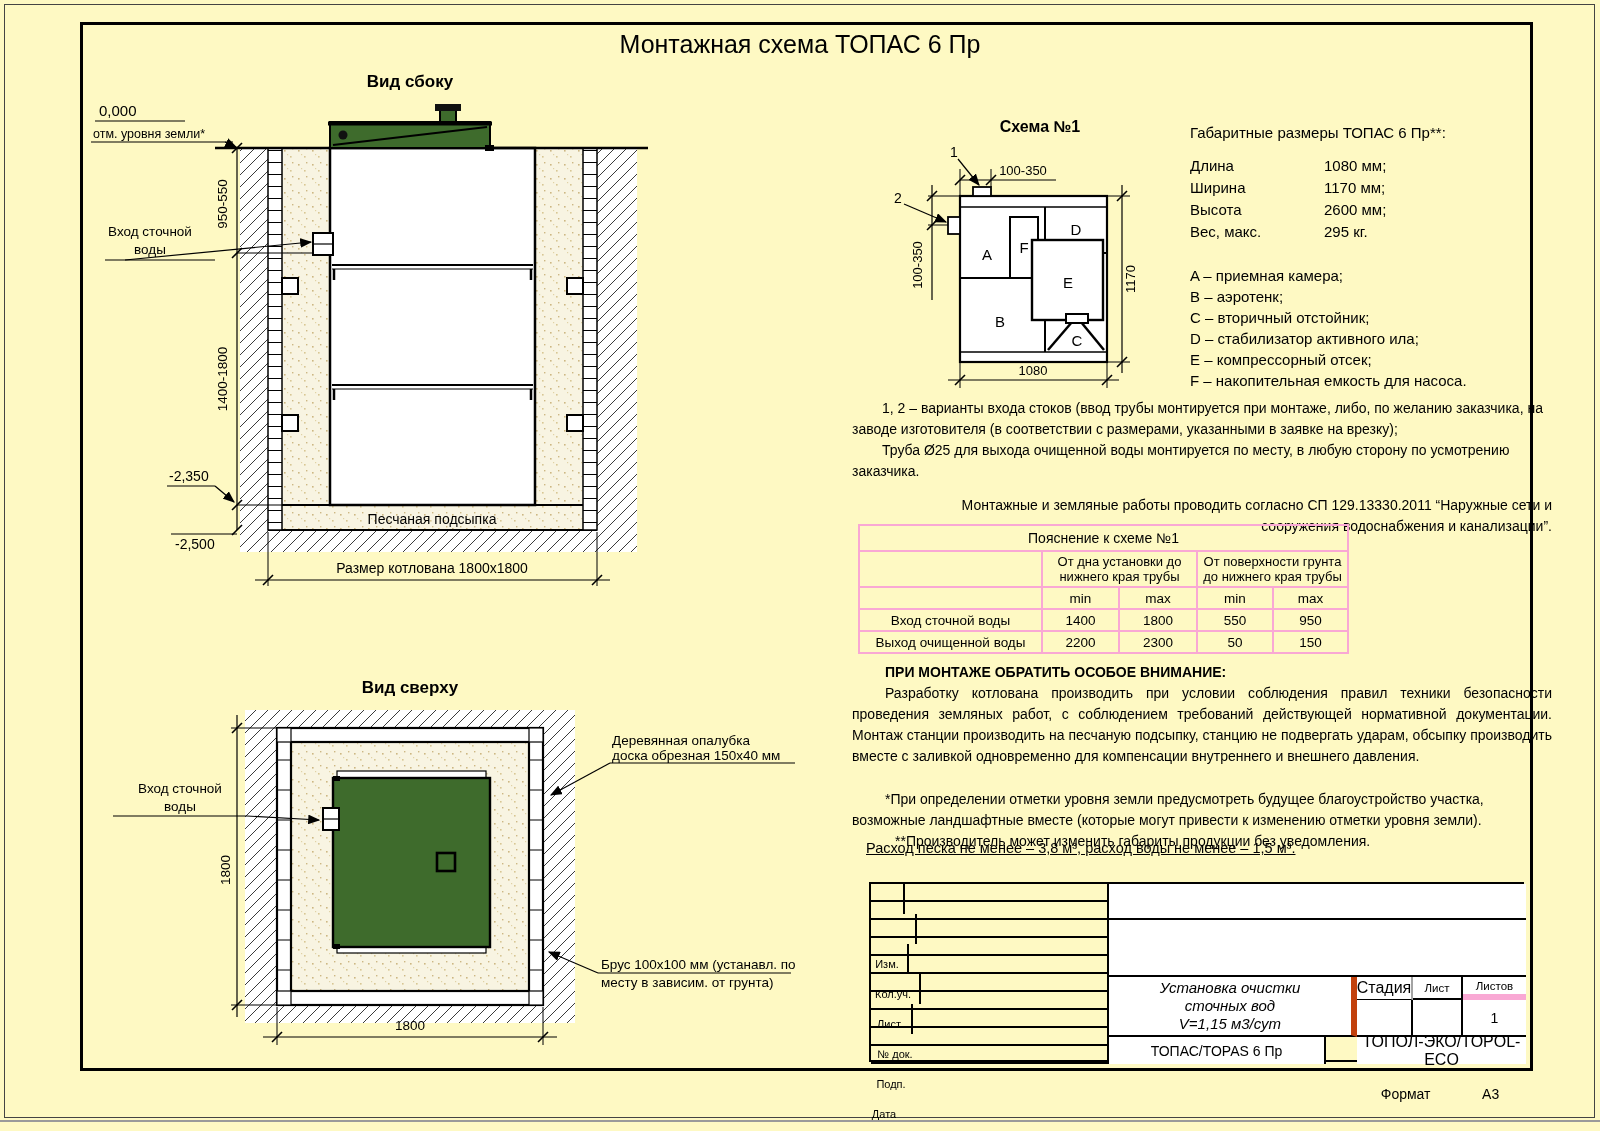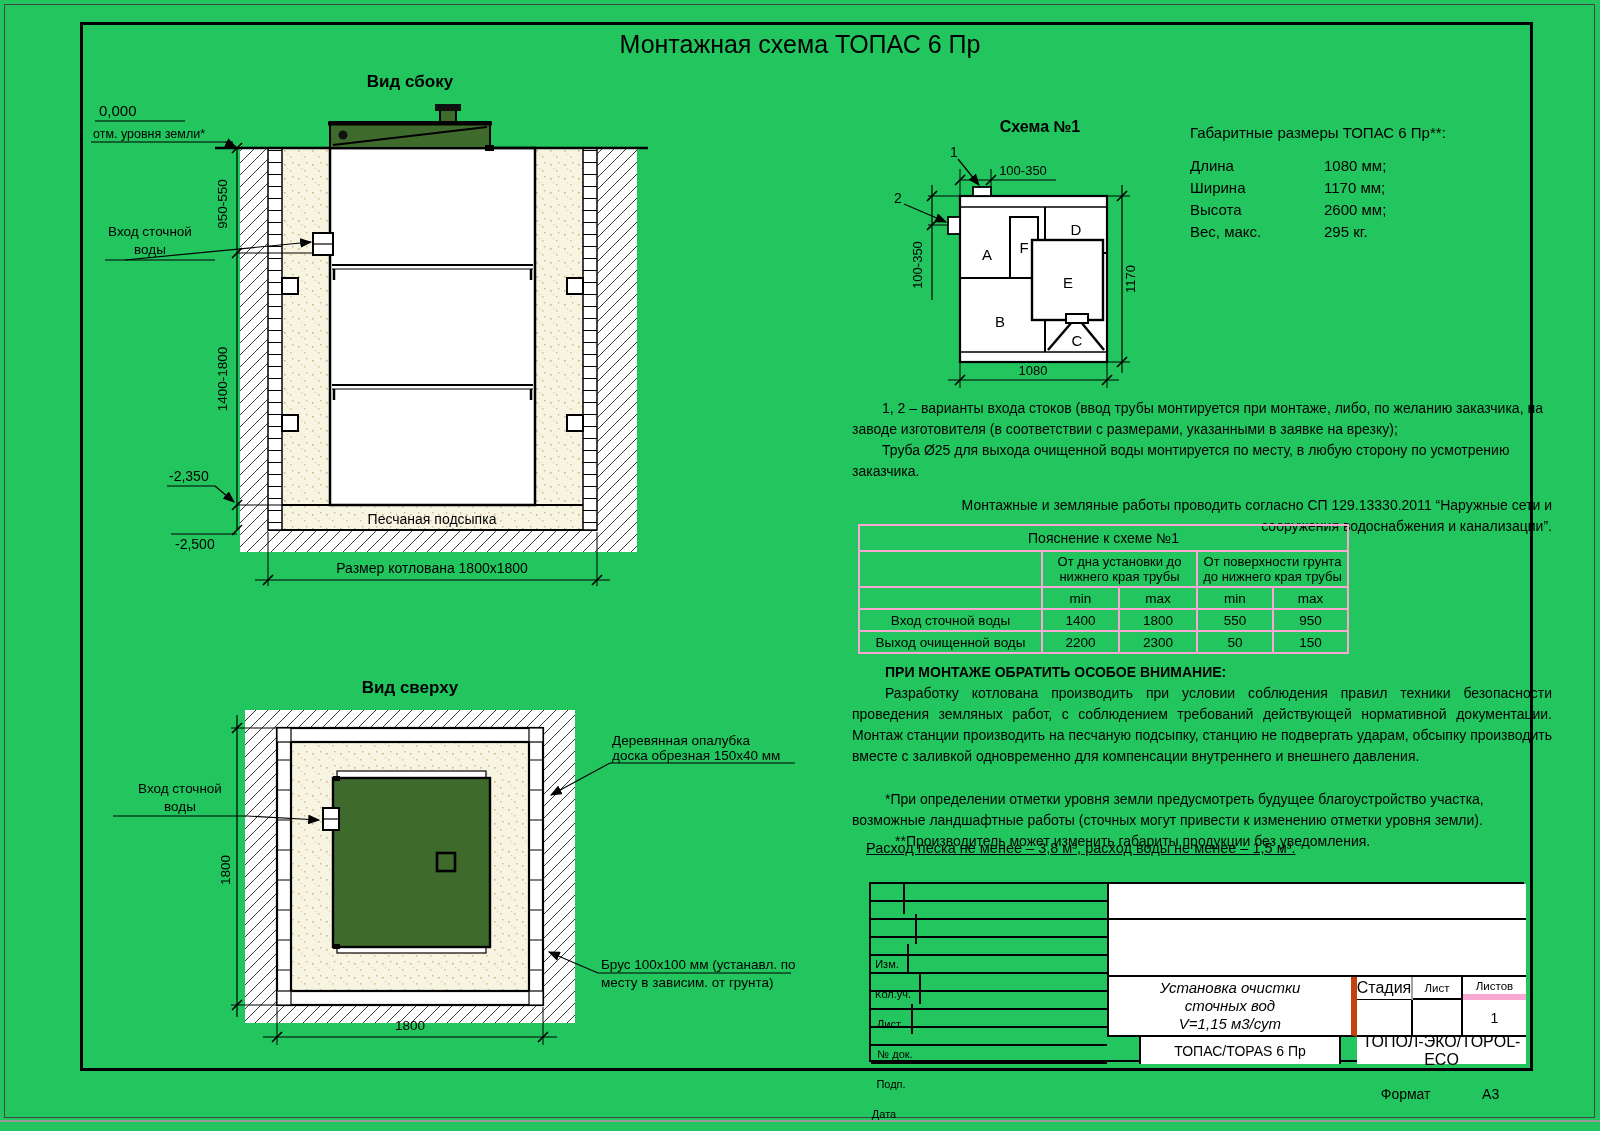--- a/index.html
+++ b/index.html
@@ -1,16 +1,16 @@
 <!DOCTYPE html>
 <html><head>
 <meta charset="utf-8">
 <style>
   html,body{margin:0;padding:0;background:#e8e8e8;}
-  #page{position:relative;width:1600px;height:1131px;background:#22c55e;
+  #page{position:relative;width:1600px;height:1131px;background:#fef9c3;
         font-family:"Liberation Sans",sans-serif;color:#000;overflow:hidden;}
   .abs{position:absolute;}
   #outer-border{left:4px;top:4px;width:1589px;height:1112px;border:1px solid #444;}
   #main-frame{left:80px;top:22px;width:1447px;height:1043px;border:3px solid #000;}
   #page-edge-line{left:0;top:1120px;width:1600px;height:2px;background:#9a9a9a;}
   .view-title{text-align:center;font-size:17px;font-weight:bold;}
   #page-title{left:495px;top:30px;width:610px;text-align:center;font-size:25px;}
   #sideview-title{left:325px;top:72px;width:170px;}
   #topview-title{left:325px;top:678px;width:170px;}
   #scheme-title{left:955px;top:118px;width:170px;font-size:16px;font-weight:bold;text-align:center;}
@@ -317,20 +317,28 @@
         <span>1170 мм;</span>
       </div>
     <div class="srow">
         <span class="lbl">Высота</span>
         <span>2600 мм;</span>
       </div>
     <div class="srow">
         <span class="lbl">Вес, макс.</span>
         <span>295 кг.</span>
       </div>
+    <div class="legend">
+      <div>A – приемная камера;</div>
+      <div>B – аэротенк;</div>
+      <div>C – вторичный отстойник;</div>
+      <div>D – стабилизатор активного ила;</div>
+      <div>E – компрессорный отсек;</div>
+      <div>F – накопительная емкость для насоса.</div>
+    </div>
   </div>
 
   <div class="abs" id="notes">
     <div class="p">1, 2 – варианты входа  стоков (ввод трубы монтируется при монтаже, либо, по желанию заказчика, на заводе изготовителя (в соответствии с размерами, указанными в заявке на врезку);</div>
     <div class="p">Труба Ø25 для выхода очищенной воды монтируется по месту, в любую сторону по усмотрению заказчика.</div>
     <div class="p p3">Монтажные и земляные работы проводить согласно СП 129.13330.2011 “Наружные сети и сооружения водоснабжения и канализации”.</div>
   </div>
 
   <table class="abs" id="explain-table">
     <colgroup>
@@ -372,21 +380,21 @@
     </tr>
   </tbody>
     </table>
 
   <div class="abs" id="attention">
     <div class="hd">ПРИ МОНТАЖЕ ОБРАТИТЬ ОСОБОЕ ВНИМАНИЕ:</div>
     <div class="bd">Разработку котлована производить при условии соблюдения правил техники безопасности проведения земляных работ, с соблюдением требований действующей нормативной документации. Монтаж станции производить на песчаную подсыпку, станцию не подвергать ударам, обсыпку производить вместе с заливкой одновременно для компенсации внутреннего и внешнего давления.</div>
   </div>
 
   <div class="abs" id="footnotes">
-    <div class="f1">*При определении отметки уровня земли предусмотреть будущее благоустройство участка, возможные ландшафтные работы (сточных могут привести к изменению отметки уровня земли).</div>
+    <div class="f1">*При определении отметки уровня земли предусмотреть будущее благоустройство участка, возможные ландшафтные вместе (которые могут привести к изменению отметки уровня земли).</div>
     <div class="f2">**Производитель может изменить габариты продукции без уведомления.</div>
   </div>
 
   <div class="abs" id="consumption">Расход песка не менее – 3,8 м³, расход воды не менее – 1,5 м³.</div>
 
   <div class="abs" id="title-block">
     <div class="tb-grid">
       <div class="tb-col" style="width:34px">
           <span>Изм.</span>
         </div>
@@ -414,21 +422,21 @@
         <div>сточных вод</div>
         <div>V=1,15 м3/сут</div>
       </div>
     </div>
     <div class="tb-box tc" style="left:486px;top:93px;width:56px;height:24px;border-right:2px solid #a3a3a3;border-bottom:2px solid #000;font-size:16px;">Стадия</div>
     <div class="tb-box tc" style="left:542px;top:93px;width:50px;height:23px;border-right:2px solid #000;border-bottom:2px solid #000;font-size:11.5px;">Лист</div>
     <div class="tb-box tc" style="left:592px;top:93px;width:63px;height:23px;border-bottom:6px solid #f9a8d4;font-size:11.5px;">Листов</div>
     <div class="tb-box tc" style="left:486px;top:116px;width:56px;height:37px;border-right:2px solid #000;border-bottom:2px solid #000;"></div>
     <div class="tb-box tc" style="left:542px;top:116px;width:50px;height:37px;border-right:2px solid #000;border-bottom:2px solid #000;"></div>
     <div class="tb-box tc" style="left:592px;top:116px;width:63px;height:37px;border-bottom:2px solid #000;font-size:14px;">1</div>
-    <div class="tb-box tc" style="left:236px;top:153px;width:202px;height:27px;border-left:2px solid #000;border-right:2px solid #000;font-size:14px;margin-left:32px;">ТОПАС/TOPAS 6 Пр</div>
+    <div class="tb-box tc" style="left:236px;top:153px;width:219px;height:27px;border-left:2px solid #000;border-right:2px solid #000;font-size:14px;">ТОПАС/TOPAS 6 Пр</div>
     <div class="tb-box tc" style="left:486px;top:153px;width:169px;height:27px;font-size:16px;">ТОПОЛ-ЭКО/TOPOL-ECO</div>
   </div>
 
   <div class="abs" id="fmt">
     <span>Формат</span>
     <span>А3</span>
   </div>
 
   <div class="abs" id="page-edge-line"></div>
 </div>

